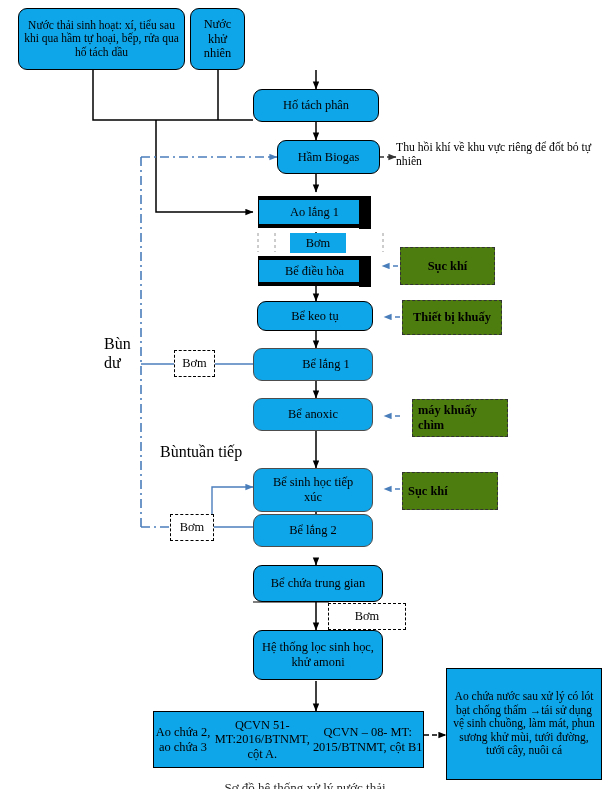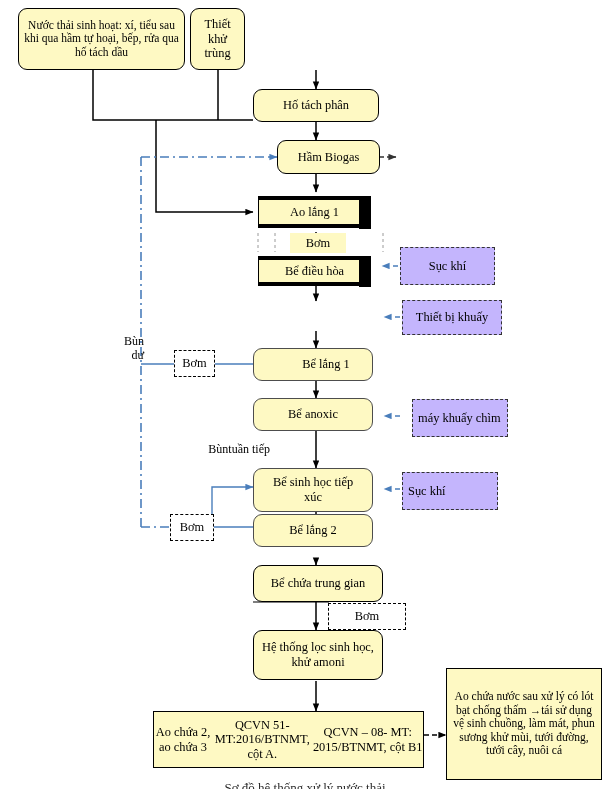--- a/index.html
+++ b/index.html
@@ -2,41 +2,41 @@
 <html><head>
 <meta charset="utf-8">
 <style>
   html,body{margin:0;padding:0;background:#fff;}
   body{width:610px;height:789px;position:relative;
        font-family:"Liberation Serif","DejaVu Serif",serif;color:#000;}
   #canvas{position:absolute;left:0;top:0;width:610px;height:789px;overflow:hidden;}
   svg#wires{position:absolute;left:0;top:0;width:610px;height:789px;pointer-events:none;}
 
   .node{position:absolute;box-sizing:border-box;display:flex;align-items:center;
-        justify-content:center;text-align:center;line-height:1.18;background:#fef9c3;}
+        justify-content:center;text-align:center;line-height:1.18;background:#0ea5e9;}
 
   
   .rnd{border:1.2px solid #000;border-radius:9px;}
   
   .rnd-g{border:1.6px solid #4d4d4d;border-radius:9px;}
   
   .sq{border:1.2px solid #000;}
   
   .dash{border:1.3px dashed #000;background:#fff;}
   
-  .dot{border:1.2px dashed #333;background:#c4b5fd;}
+  .dot{border:1.2px dashed #333;background:#4d7c0f;font-weight:bold;}
   
   .bar{border:1.1px solid #000;border-top:4.5px solid #000;border-bottom:4.5px solid #000;}
   .bar:after{content:"";position:absolute;top:-4.5px;bottom:-4.5px;right:-1px;
              width:12px;background:#000;}
 
   .t11{font-size:11.5px;}
   .t12{font-size:12.4px;}
 
-  .lbl{position:absolute;font-size:12px;line-height:1.2;text-align:right;}
+  .lbl{position:absolute;font-size:16px;line-height:1.2;text-align:left;}
   .caption{position:absolute;left:0;width:610px;text-align:center;font-size:13px;
            color:#000;white-space:nowrap;overflow:hidden;}
 </style>
 </head>
 <body>
 
 <div id="canvas">
 
   <svg id="wires" viewBox="0 0 610 789">
     <defs>
@@ -120,40 +120,43 @@
     <g stroke="#000" stroke-width="1.3" fill="none" stroke-dasharray="5,3">
       <path d="M424,735 L446,735" marker-end="url(#ar)"></path>
     </g>
   </svg>
 
   <div class="node rnd t11" style="left:18px;top:8px;width:167px;height:62px;padding:2px 5px;">
     <span>Nước thải sinh hoạt: xí, tiểu sau khi qua hầm tự hoại, bếp, rửa qua hố tách dầu</span>
   </div>
 
   <div class="node rnd t12" style="left:190px;top:8px;width:55px;height:62px;padding:2px 3px;">
-    <span>Thiết khử trùng</span>
+    <span>Nước khử nhiên</span>
   </div>
 
 
   <div class="node rnd t12" style="left:253px;top:89px;width:126px;height:33px;">
     <span>Hố tách phân</span>
   </div>
 
   <div class="node rnd t12" style="left:277px;top:140px;width:103px;height:34px;">
     <span>Hầm Biogas</span>
   </div>
 
   <div class="node bar t12" style="left:258px;top:196px;width:113px;height:32px;">
     <span>Ao lắng 1</span>
   </div>
 
   <div class="node bar t12" style="left:258px;top:256px;width:113px;height:30px;">
     <span>Bể điều hòa</span>
   </div>
 
+  <div class="node rnd t12" style="left:257px;top:301px;width:116px;height:30px;">
+    <span>Bể keo tụ</span>
+  </div>
 
   <div class="node rnd-g t12" style="left:253px;top:348px;width:120px;height:33px;padding-left:26px;">
     <span>Bể lắng 1</span>
   </div>
 
   <div class="node rnd-g t12" style="left:253px;top:398px;width:120px;height:33px;">
     <span>Bể anoxic</span>
   </div>
 
   <div class="node rnd-g t12" style="left:253px;top:468px;width:120px;height:44px;padding:1px 12px;">
@@ -175,20 +178,23 @@
   <div class="node sq t12" style="left:153px;top:711px;width:271px;height:57px;flex-direction:row;">
     <span>Ao chứa 2, ao chứa 3</span>
     <span>QCVN 51-MT:2016/BTNMT, cột A.</span>
     <span>QCVN – 08- MT: 2015/BTNMT, cột B1</span>
   </div>
 
   <div class="node sq t11" style="left:446px;top:668px;width:156px;height:112px;padding:2px 4px;">
     <span>Ao chứa nước sau xử lý có lót bạt chống thấm →tái sử dụng vệ sinh chuồng, làm mát, phun sương khử mùi, tưới đường, tưới cây, nuôi cá</span>
   </div>
 
+  <div class="lbl" style="left:396px;top:141px;width:210px;text-align:left;font-size:11.7px;">
+    <span>Thu hồi khí về khu vực riêng để đốt bỏ tự nhiên</span>
+  </div>
 
   <div class="node dot t12" style="left:400px;top:247px;width:95px;height:38px;">
     <span>Sục khí</span>
   </div>
 
   <div class="node dot t12" style="left:402px;top:300px;width:100px;height:35px;">
     <span>Thiết bị khuấy</span>
   </div>
 
   <div class="node dot t12" style="left:412px;top:399px;width:96px;height:38px;padding:1px 5px;justify-content:flex-start;text-align:left;">

